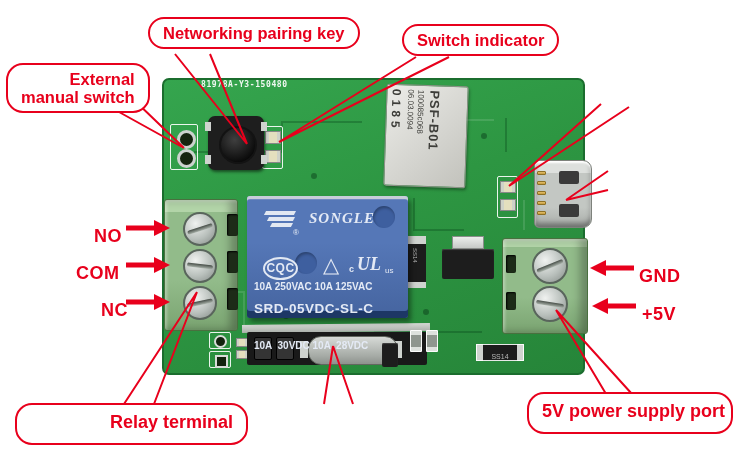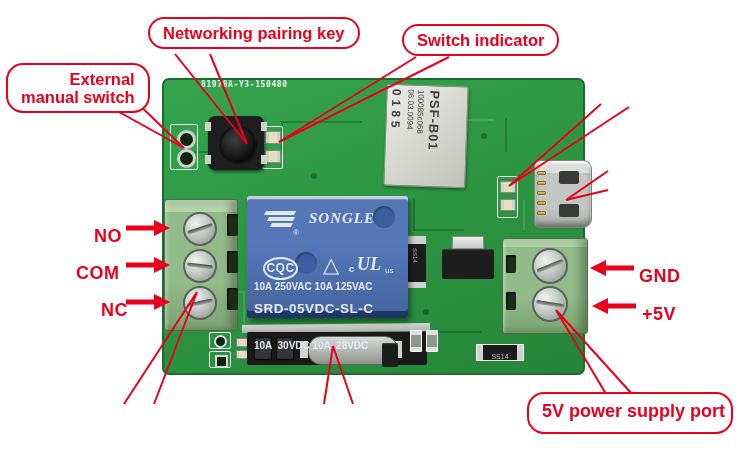--- a/index.html
+++ b/index.html
@@ -280,20 +280,23 @@
   <div class="bubble f16" style="left:148px;top:17px;">
     <span>Networking pairing key</span>
   </div>
   <div class="bubble f16" style="left:6px;top:63px;">
     <span>External</span><br>
     <span>manual switch</span>
   </div>
   <div class="bubble f16" style="left:402px;top:24px;">
     <span>Switch indicator</span>
   </div>
+  <div class="bubble f18" style="left:15px;top:403px;width:233px;height:42px;">
+    <span>Relay terminal</span>
+  </div>
   <div class="bubble f18" style="left:527px;top:392px;width:206px;height:42px;">
     <span>5V power supply port</span>
   </div>
 
   <div class="pinlabel" style="left:88px;top:218px;width:34px;text-align:right;">NO</div>
   <div class="pinlabel" style="left:76px;top:255px;width:46px;text-align:left;">COM</div>
   <div class="pinlabel" style="left:96px;top:292px;width:32px;text-align:right;">NC</div>
   <div class="pinlabel" style="left:639px;top:258px;">GND</div>
   <div class="pinlabel" style="left:642px;top:296px;">+5V</div>
 

